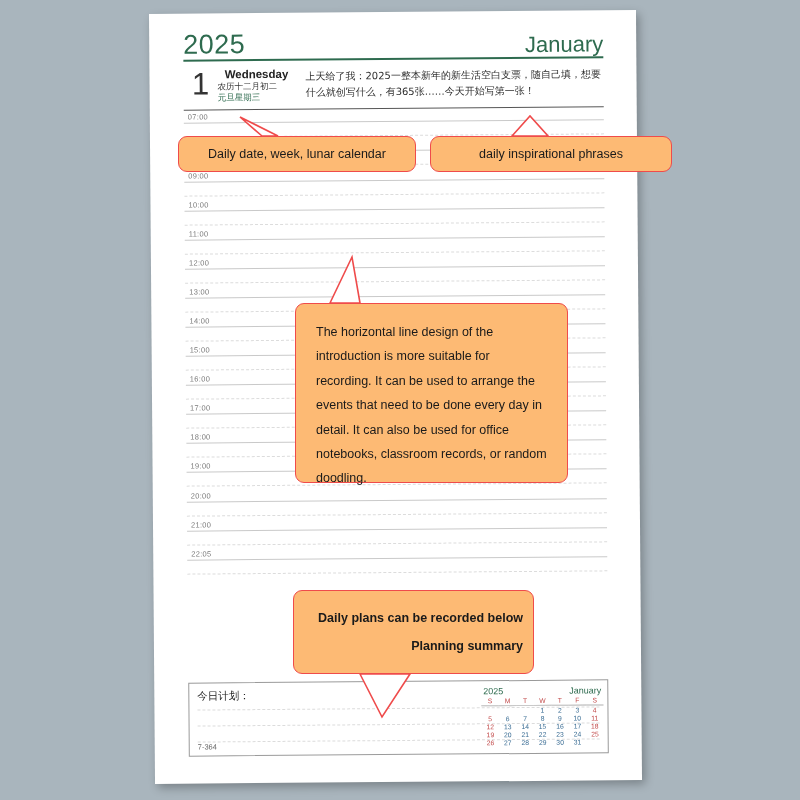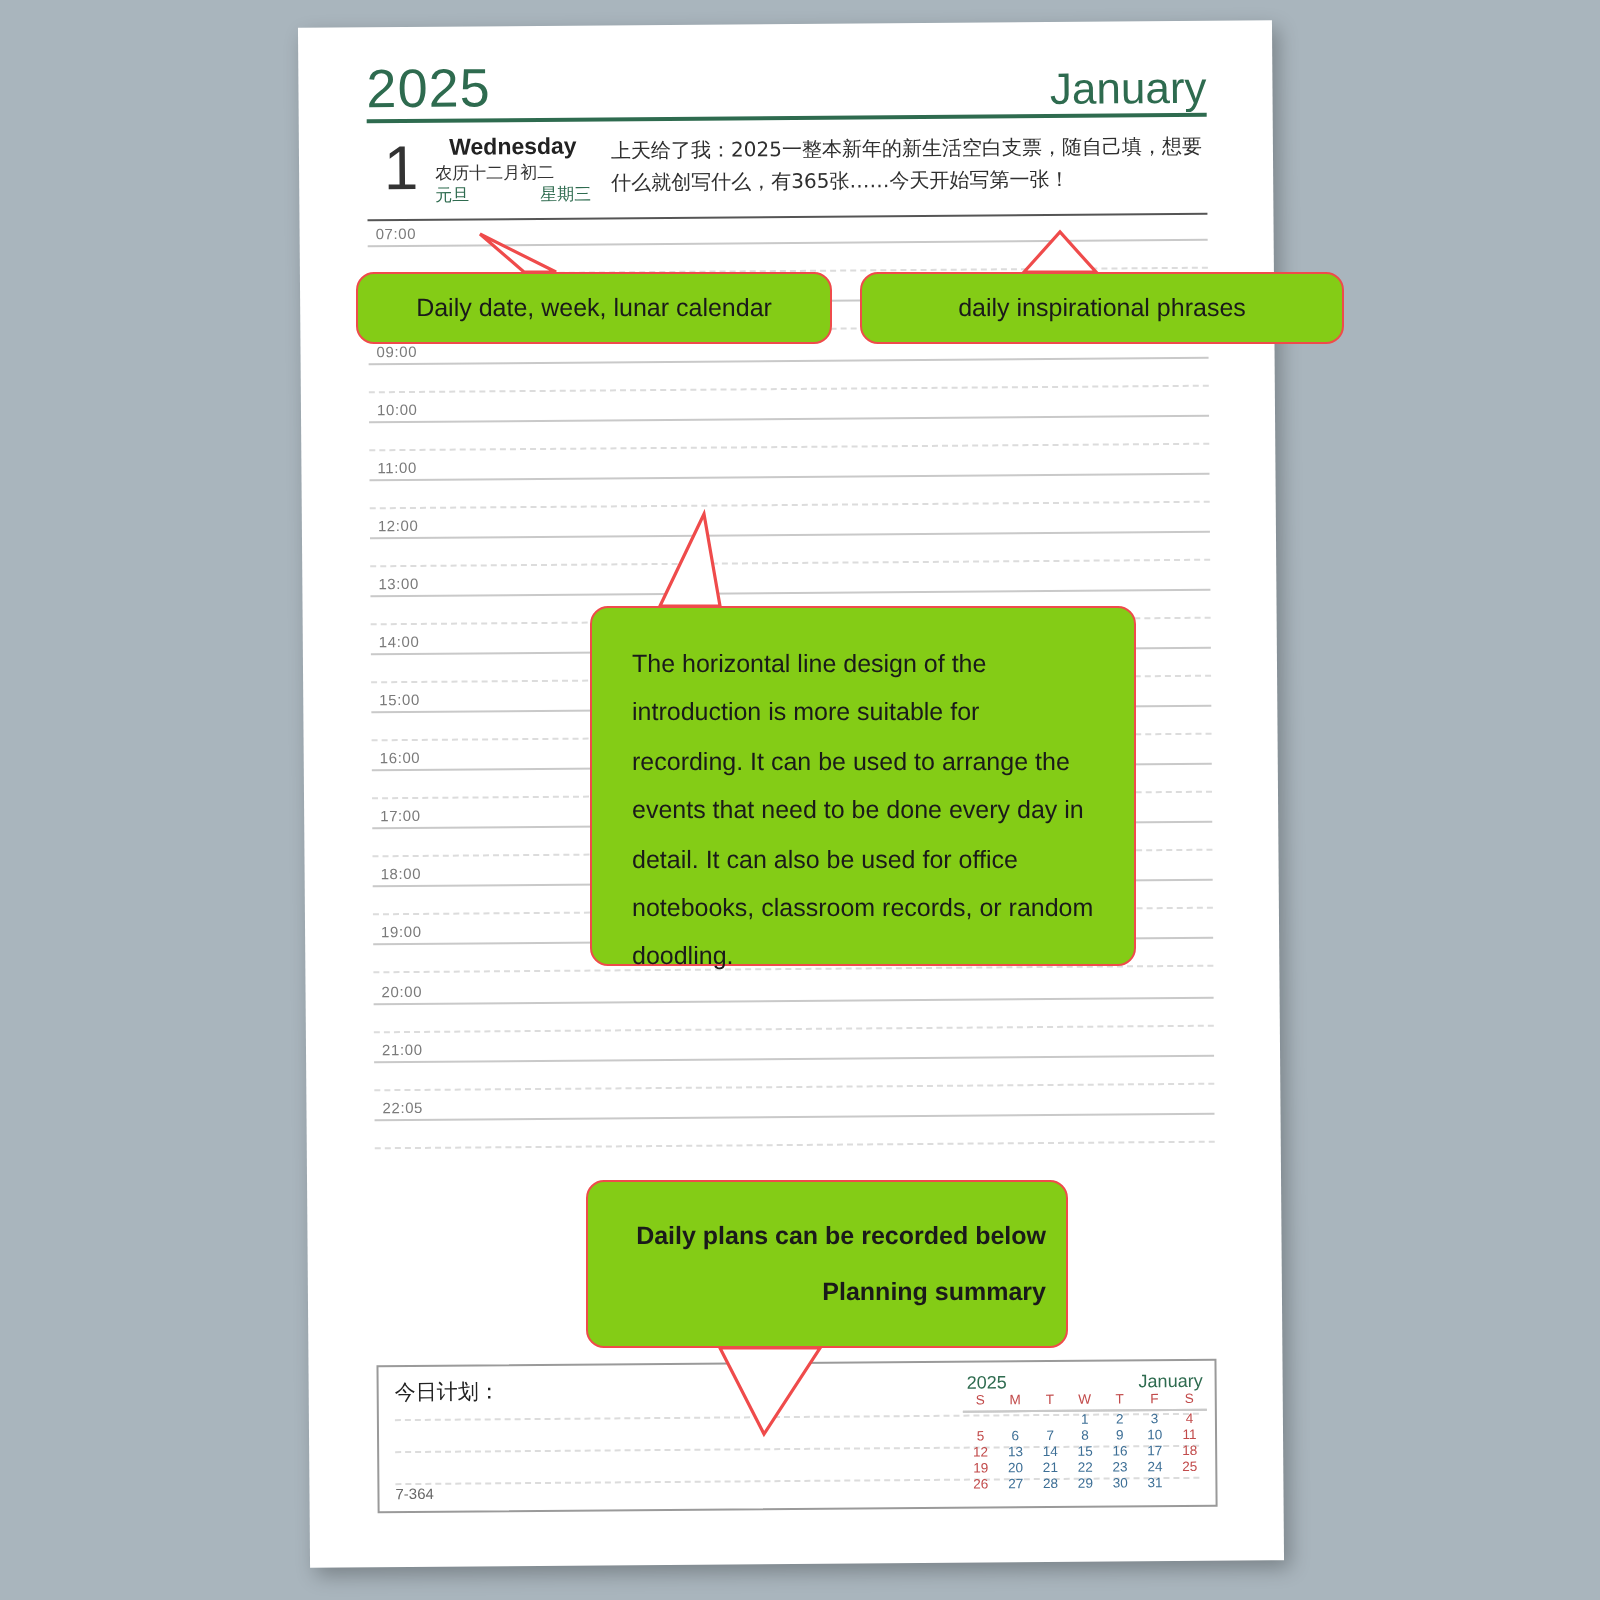--- a/index.html
+++ b/index.html
@@ -86,21 +86,21 @@
     line-height: 1.15;
     text-align: center;
   }
   .dmeta .lunar {
     font-size: 8.5px;
     color: #333;
     line-height: 1.3;
   }
   .dmeta .fest {
     display: flex;
-    justify-content: space-between;
+    justify-content: flex-start;
     font-size: 8.5px;
     color: #2e6b4f;
     line-height: 1.3;
   }
   .dmeta .fest .wk { color: #2e6b4f; }
   .quote {
     flex: 1;
     font-size: 10px;
     color: #2f2f2f;
     line-height: 1.55;
@@ -203,21 +203,21 @@
     border-bottom: 1px solid #c9c9c9;
   }
   .mini td.wend { color: #c24b4b; }
   .mini td.empty { color: transparent; }
 
   
   .callout {
     position: absolute;
     border: 1.6px solid #ef4b4b;
     border-radius: 9px;
-    background: #84cc16;
+    background: #fdba74;
     color: #1a1a1a;
     box-sizing: border-box;
     z-index: 20;
   }
   .callout .ctext {
     display: block;
     width: 100%;
     height: 100%;
     box-sizing: border-box;
     display: flex;

